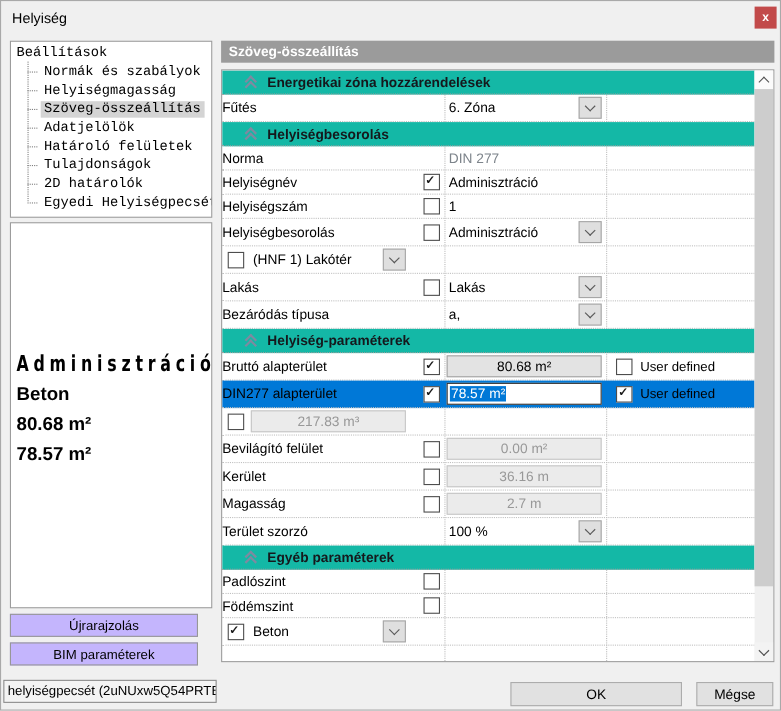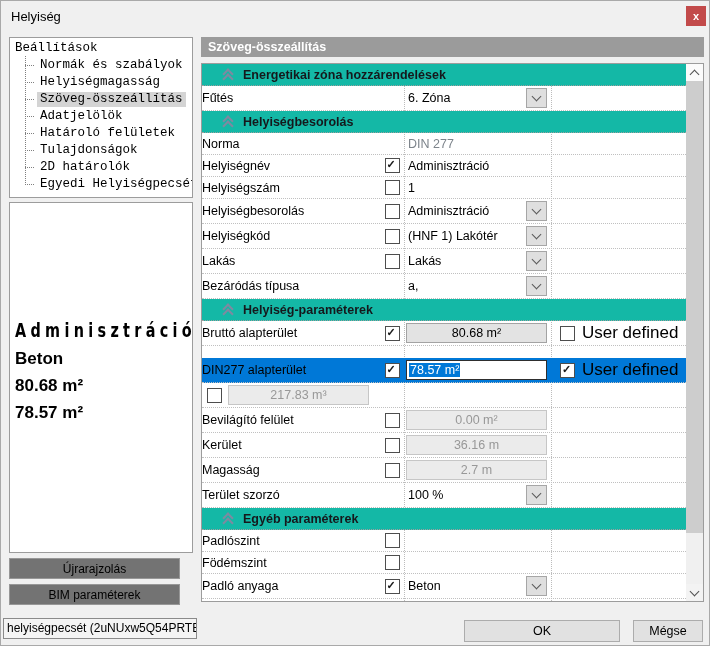--- a/index.html
+++ b/index.html
@@ -40,21 +40,21 @@
   .preview-content { position:absolute; left:5px; top:112px; }
   .pv-line1 {
     font-family:"DejaVu Sans", sans-serif; font-size:20px; font-weight:700;
     letter-spacing:6px; transform:scaleX(0.72); transform-origin:left center;
     white-space:nowrap; height:30px; line-height:30px;
   }
   .pv-line { font-size:17px; font-weight:700; height:27px; line-height:27px; }
 
   .side-btn {
     position:absolute; left:8px; width:171px; height:21px;
-    background:#737373; border:1px solid #979797; box-sizing:border-box;
+    background:#c4b5fd; border:1px solid #979797; box-sizing:border-box;
     font-size:12px; display:flex; align-items:center; justify-content:center; cursor:default;
   }
   #btn-redraw { top:557px; }
   #btn-bim { top:583px; }
   .stamp-input {
     position:absolute; left:2px; top:617px; width:194px; height:21px;
     background:#f4f4f4; border:1px solid #8a8a8a; box-sizing:border-box;
     font-size:12px; line-height:19px; padding-left:3px;
     white-space:nowrap; overflow:hidden;
   }
@@ -108,21 +108,21 @@
     position:absolute; left:2px; right:5px; top:50%; transform:translateY(-50%); height:20px;
     background:#fff; border:1px solid #2e2e2e; box-sizing:border-box;
     display:flex; align-items:center; justify-content:flex-start; padding-left:2px; font-size:12.5px;
   }
   .edit-box .sel { background:#0078d7; color:#fff; padding:0 1px; }
   .swatch {
     position:absolute; left:2px; right:5px; top:50%; transform:translateY(-50%); height:18px;
     background:#000; border:2px solid #e3e3e3; outline:1px solid #9a9a9a; box-sizing:border-box;
   }
   .cell-right { flex:1; height:100%; display:flex; align-items:center; padding-left:8px; gap:7px; box-sizing:border-box; }
-  .right-label { font-size:17px; white-space:nowrap; }
+  .right-label { font-size:12px; white-space:nowrap; }
 
   
   .scrollbar { position:absolute; top:0; right:0; width:17px; height:100%; background:#f0f0f0; z-index:2; }
   .sb-btn { position:absolute; left:0; width:17px; height:17px; background:#fbfbfb; display:flex; align-items:center; justify-content:center; }
   .sb-up { top:0; } .sb-down { bottom:0; background:#f3f3f3; }
   .sb-chev-up { width:6px; height:6px; border-left:1.6px solid #505050; border-top:1.6px solid #505050; transform:rotate(45deg); margin-top:3px; }
   .sb-chev-down { width:6px; height:6px; border-right:1.6px solid #505050; border-bottom:1.6px solid #505050; transform:rotate(45deg); margin-top:-3px; }
   .sb-thumb { position:absolute; left:0; top:17px; width:17px; height:452px; background:#cdcdcd; }
 
   
@@ -256,21 +256,20 @@
         </div>
         <div class="cell-value">
           <span class="value-text">Adminisztráció</span>
           <span class="combo-btn">
             <span class="chev-down"></span>
           </span>
         </div>
         <div class="cell-right"></div>
       </div>
       <div class="row-field h24">
-        <div class="cell-label">Helyiségkód</div>
         <div class="cell-check">
           <span class="checkbox"></span>
         </div>
         <div class="cell-value">
           <span class="value-text">(HNF 1) Lakótér</span>
           <span class="combo-btn">
             <span class="chev-down"></span>
           </span>
         </div>
         <div class="cell-right"></div>
@@ -312,21 +311,21 @@
           <span class="checkbox checked"></span>
         </div>
         <div class="cell-value">
           <div class="value-box">80.68 m²</div>
         </div>
         <div class="cell-right">
           <span class="checkbox"></span>
           <span class="right-label">User defined</span>
         </div>
       </div>
-      <div class="row-field h24 selected" style="background: rgb(0, 120, 215); margin-top: 12px;">
+      <div class="row-field h24 selected" style="background: rgb(0, 120, 215);">
         <div class="cell-label">DIN277 alapterület</div>
         <div class="cell-check">
           <span class="checkbox checked"></span>
         </div>
         <div class="cell-value">
           <div class="edit-box">
             <span class="sel" style="background: rgb(0, 120, 215);">78.57 m²</span>
           </div>
         </div>
         <div class="cell-right">
@@ -401,21 +400,20 @@
       </div>
       <div class="row-field h21">
         <div class="cell-label">Födémszint</div>
         <div class="cell-check">
           <span class="checkbox"></span>
         </div>
         <div class="cell-value"></div>
         <div class="cell-right"></div>
       </div>
       <div class="row-field h24">
-        <div class="cell-label">Padló anyaga</div>
         <div class="cell-check">
           <span class="checkbox checked"></span>
         </div>
         <div class="cell-value">
           <span class="value-text">Beton</span>
           <span class="combo-btn">
             <span class="chev-down"></span>
           </span>
         </div>
         <div class="cell-right"></div>

